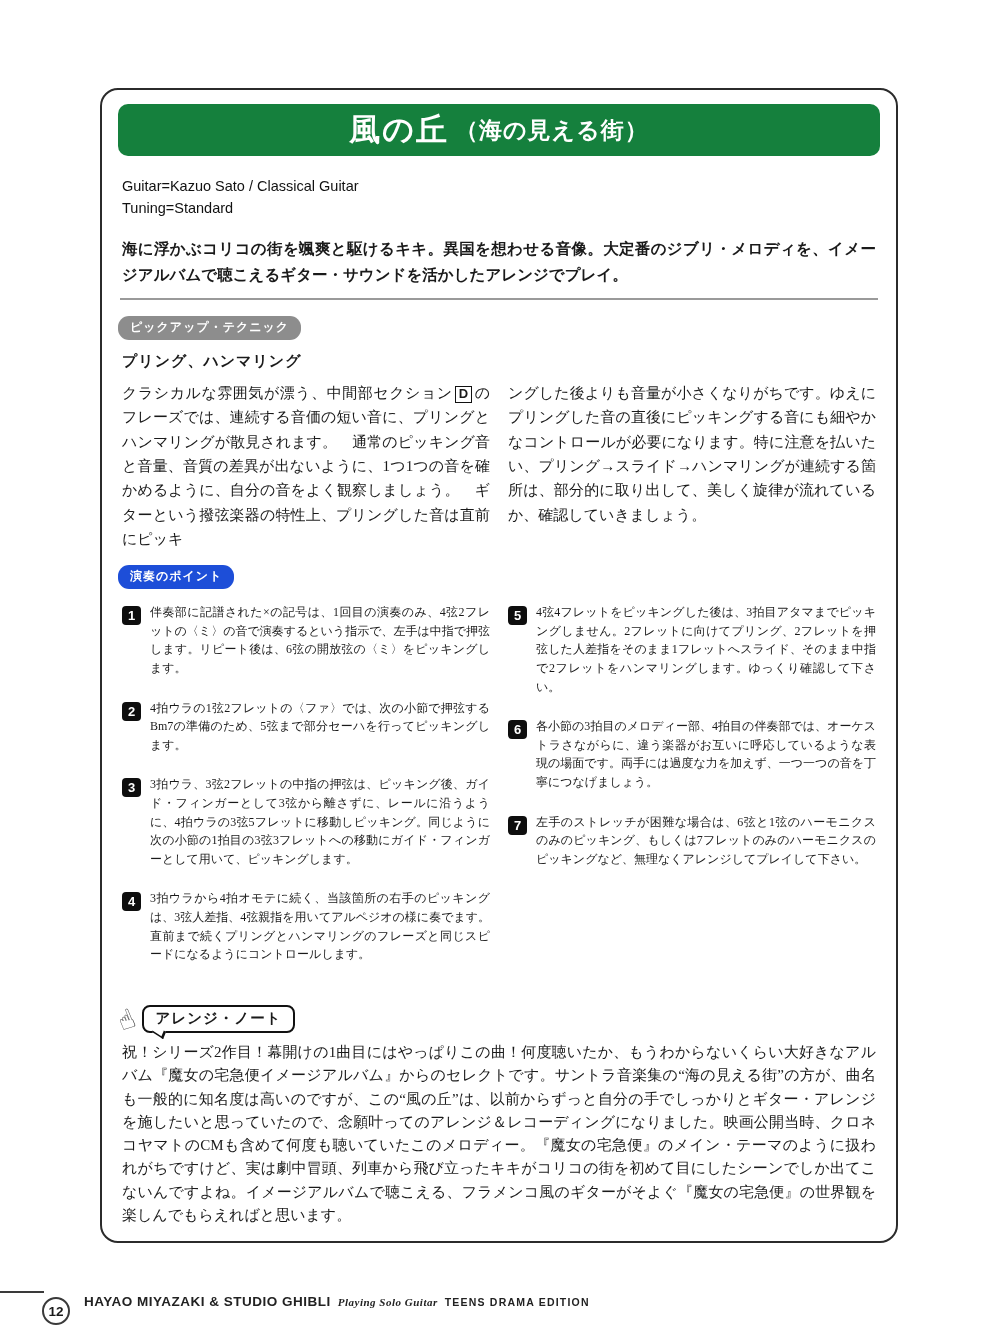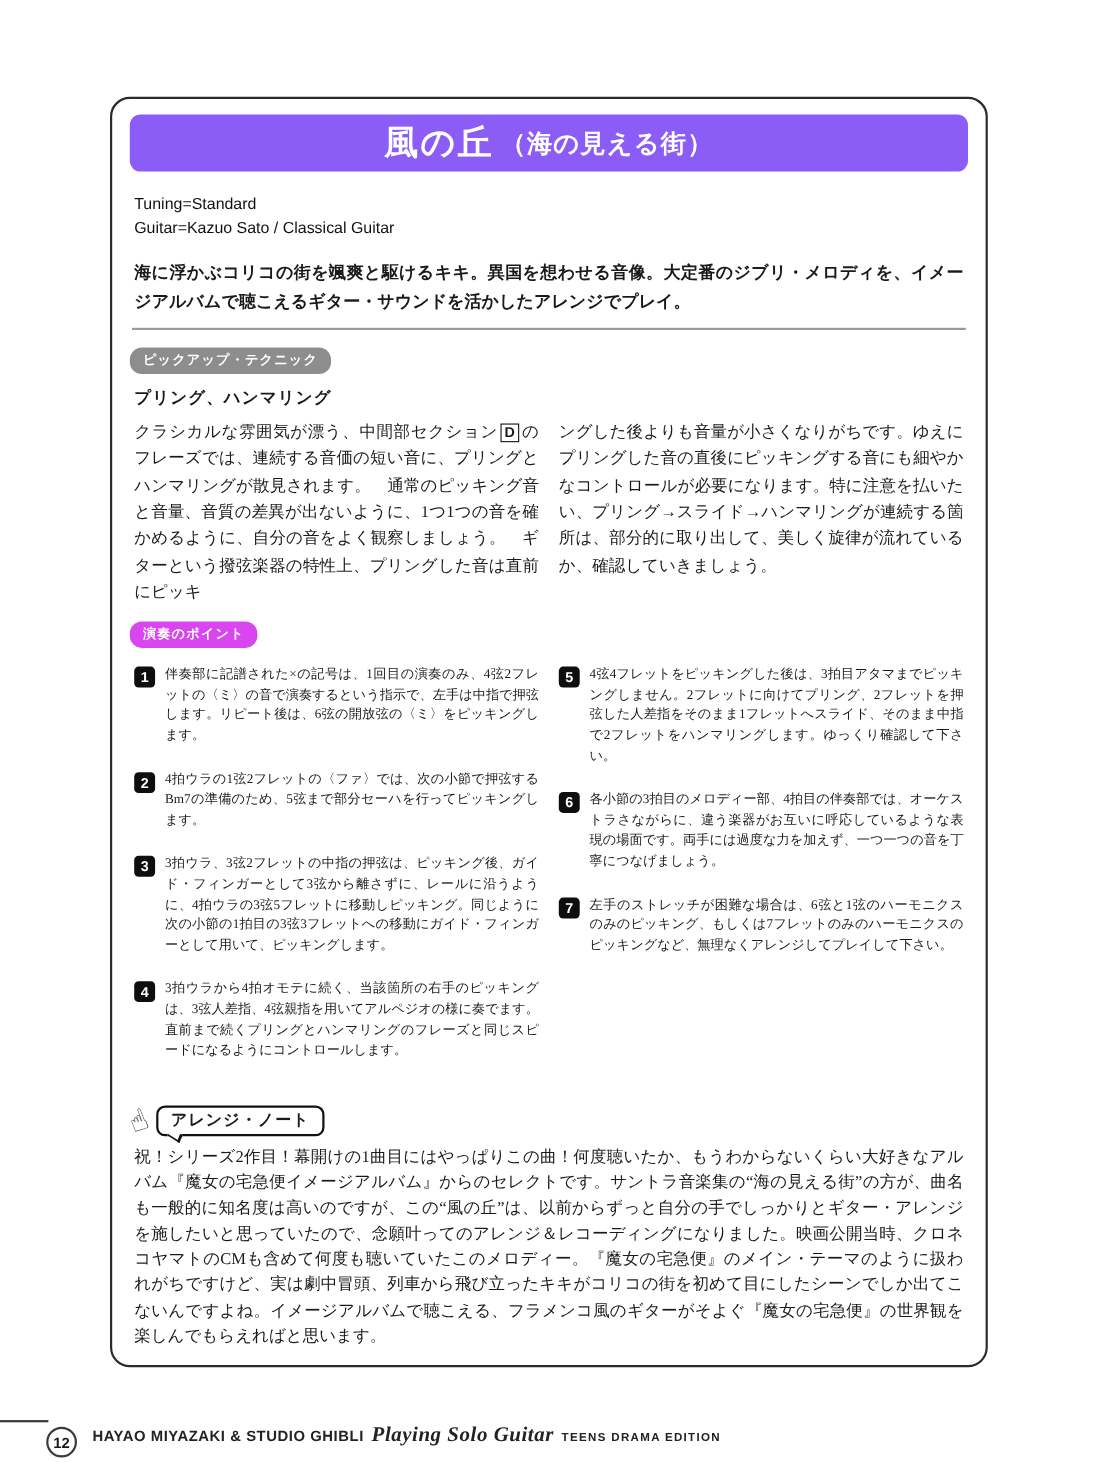--- a/index.html
+++ b/index.html
@@ -79,58 +79,58 @@
     position:absolute;left:42px;top:1px;width:28px;height:28px;border:2px solid #3a3a3a;
     border-radius:50%;box-sizing:border-box;display:flex;align-items:center;justify-content:center;
     font-size:13.5px;font-weight:bold;background:#fff;margin-top:20px;
   }
   .footer-text-row{
     position:absolute;left:84px;top:18px;display:flex;align-items:baseline;gap:7px;white-space:nowrap;
   }
   .footer-series{font-size:13.5px;font-weight:bold;letter-spacing:0.5px;color:#222;}
   .footer-script{
     font-family:"Liberation Serif","DejaVu Serif",serif;font-style:italic;font-weight:bold;
-    font-size:19px;color:#222;letter-spacing:0.5px;
+    font-size:11px;color:#222;letter-spacing:0.5px;
   }
   .footer-edition{font-size:10.5px;font-weight:bold;letter-spacing:1.2px;color:#222;}
 </style>
 </head>
 <body>
 
 <div class="sheet-box">
 
-  <div class="title-bar" style="background:#8b5cf6;">
+  <div class="title-bar" style="background:#15803d;">
     <span class="title-main">風の丘</span>
     <span class="title-sub">（海の見える街）</span>
   </div>
 
   <div class="tuning-block">
+    <div>Guitar=Kazuo Sato / Classical Guitar</div>
     <div>Tuning=Standard</div>
-    <div>Guitar=Kazuo Sato / Classical Guitar</div>
   </div>
 
   <p class="intro">海に浮かぶコリコの街を颯爽と駆けるキキ。異国を想わせる音像。大定番のジブリ・メロディを、イメージアルバムで聴こえるギター・サウンドを活かしたアレンジでプレイ。</p>
 
   <div class="divider"></div>
 
   <div>
     <span class="pill-badge" style="background:#8d8d8d;">ピックアップ・テクニック</span>
     <div class="section-heading">プリング、ハンマリング</div>
     <div class="two-col">
       <div class="col">
         <p class="body-serif"><span>クラシカルな雰囲気が漂う、中間部セクション</span><span class="boxed-letter">D</span><span>のフレーズでは、連続する音価の短い音に、プリングとハンマリングが散見されます。　通常のピッキング音と音量、音質の差異が出ないように、1つ1つの音を確かめるように、自分の音をよく観察しましょう。　ギターという撥弦楽器の特性上、プリングした音は直前にピッキ</span></p>
       </div>
       <div class="col">
         <p class="body-serif">ングした後よりも音量が小さくなりがちです。ゆえにプリングした音の直後にピッキングする音にも細やかなコントロールが必要になります。特に注意を払いたい、プリング→スライド→ハンマリングが連続する箇所は、部分的に取り出して、美しく旋律が流れているか、確認していきましょう。</p>
       </div>
     </div>
   </div>
 
   <div class="points-wrap">
-    <span class="pill-badge" style="background:#d946ef;">演奏のポイント</span>
+    <span class="pill-badge" style="background:#1d4ed8;">演奏のポイント</span>
     <div class="two-col" style="margin-top:14px;">
       <div class="col">
         <div class="point-item">
           <span class="num-marker">1</span>
           <span class="point-text">伴奏部に記譜された×の記号は、1回目の演奏のみ、4弦2フレットの〈ミ〉の音で演奏するという指示で、左手は中指で押弦します。リピート後は、6弦の開放弦の〈ミ〉をピッキングします。</span>
         </div>
         <div class="point-item">
           <span class="num-marker">2</span>
           <span class="point-text">4拍ウラの1弦2フレットの〈ファ〉では、次の小節で押弦するBm7の準備のため、5弦まで部分セーハを行ってピッキングします。</span>
         </div>

